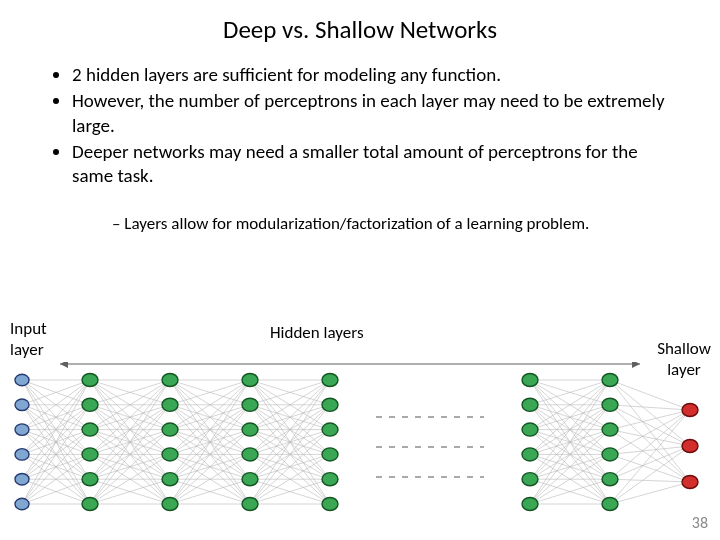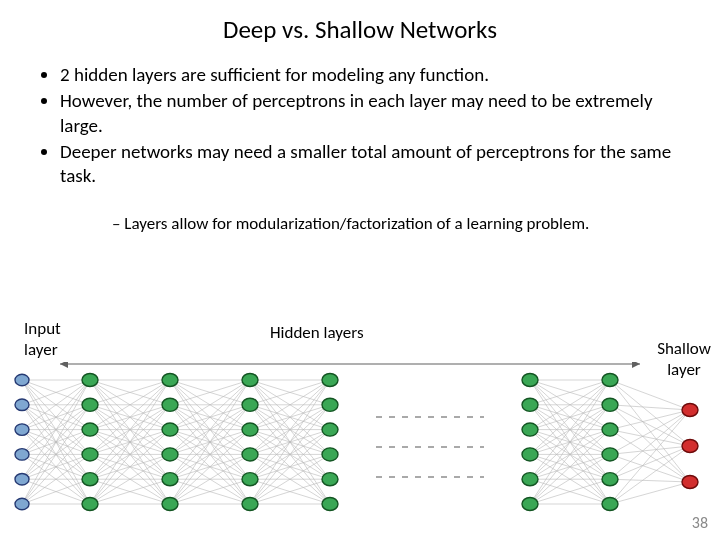--- a/index.html
+++ b/index.html
@@ -18,21 +18,21 @@
     margin-top: 14px;
     margin-bottom: 18px;
     color: #000;
   }
   .bullets {
     margin: 0 30px 0 42px;
     font-size: 19px;
     line-height: 1.28;
   }
   .bullets ul {
-    margin: 0;
+    margin: 12px;
     padding-left: 18px;
   }
   .bullets li {
     margin-bottom: 2px;
   }
   .sub {
     margin: 24px 30px 0 72px;
     font-size: 17px;
   }
   .sub li {
@@ -48,21 +48,20 @@
     top: 318px;
     left: 0;
     width: 720px;
     font-size: 17px;
   }
   .label-input {
     position: absolute;
     left: 10px;
     top: 0;
     text-align: left;
-    margin-left: 14px;
   }
   .label-hidden {
     position: absolute;
     left: 270px;
     top: 4px;
   }
   .label-output {
     position: absolute;
     right: 6px;
     top: 20px;

